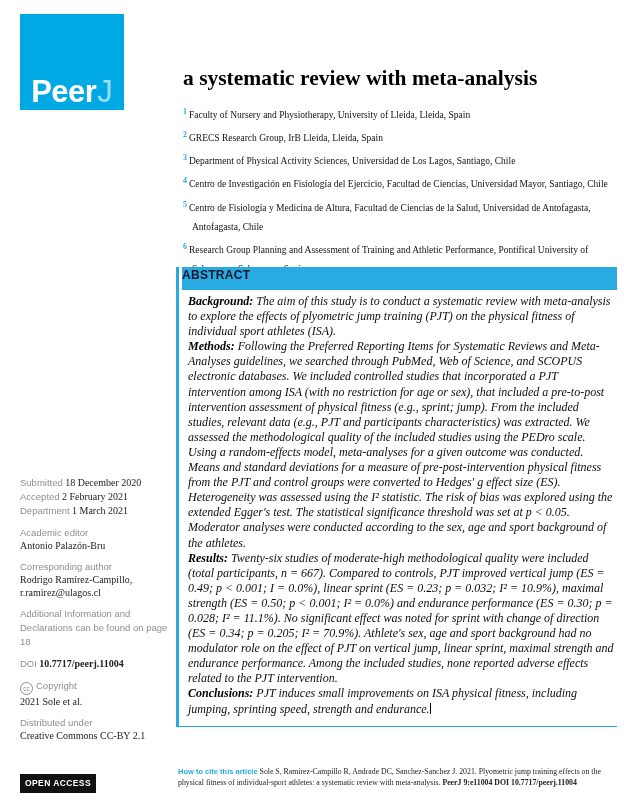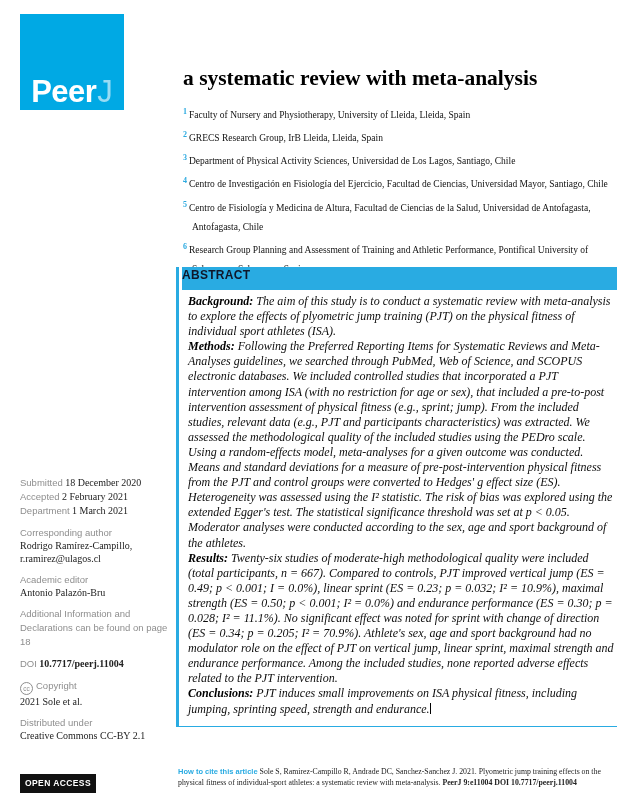--- a/index.html
+++ b/index.html
@@ -95,28 +95,28 @@
   </div>
 
   <aside class="sidebar">
     <div class="sblock">
       <div><span class="slabel">Submitted</span> <span class="svalue">18 December 2020</span></div>
       <div><span class="slabel">Accepted</span> <span class="svalue">2 February 2021</span></div>
       <div><span class="slabel">Department</span> <span class="svalue">1 March 2021</span></div>
     </div>
 
     <div class="sblock">
+      <div class="slabel">Academic editor</div>
+      <div class="svalue">Antonio Palazón-Bru</div>
+    </div>
+
+    <div class="sblock">
       <div class="slabel">Corresponding author</div>
       <div class="svalue">Rodrigo Ramírez-Campillo,</div>
       <div class="svalue">r.ramirez@ulagos.cl</div>
-    </div>
-
-    <div class="sblock">
-      <div class="slabel">Academic editor</div>
-      <div class="svalue">Antonio Palazón-Bru</div>
     </div>
 
     <div class="sblock">
       <span class="slabel">Additional Information and Declarations can be found on page 18</span>
     </div>
 
     <div class="sblock">
       <span class="slabel">DOI</span>
       <span class="svalue doi-value">10.7717/peerj.11004</span>
     </div>

